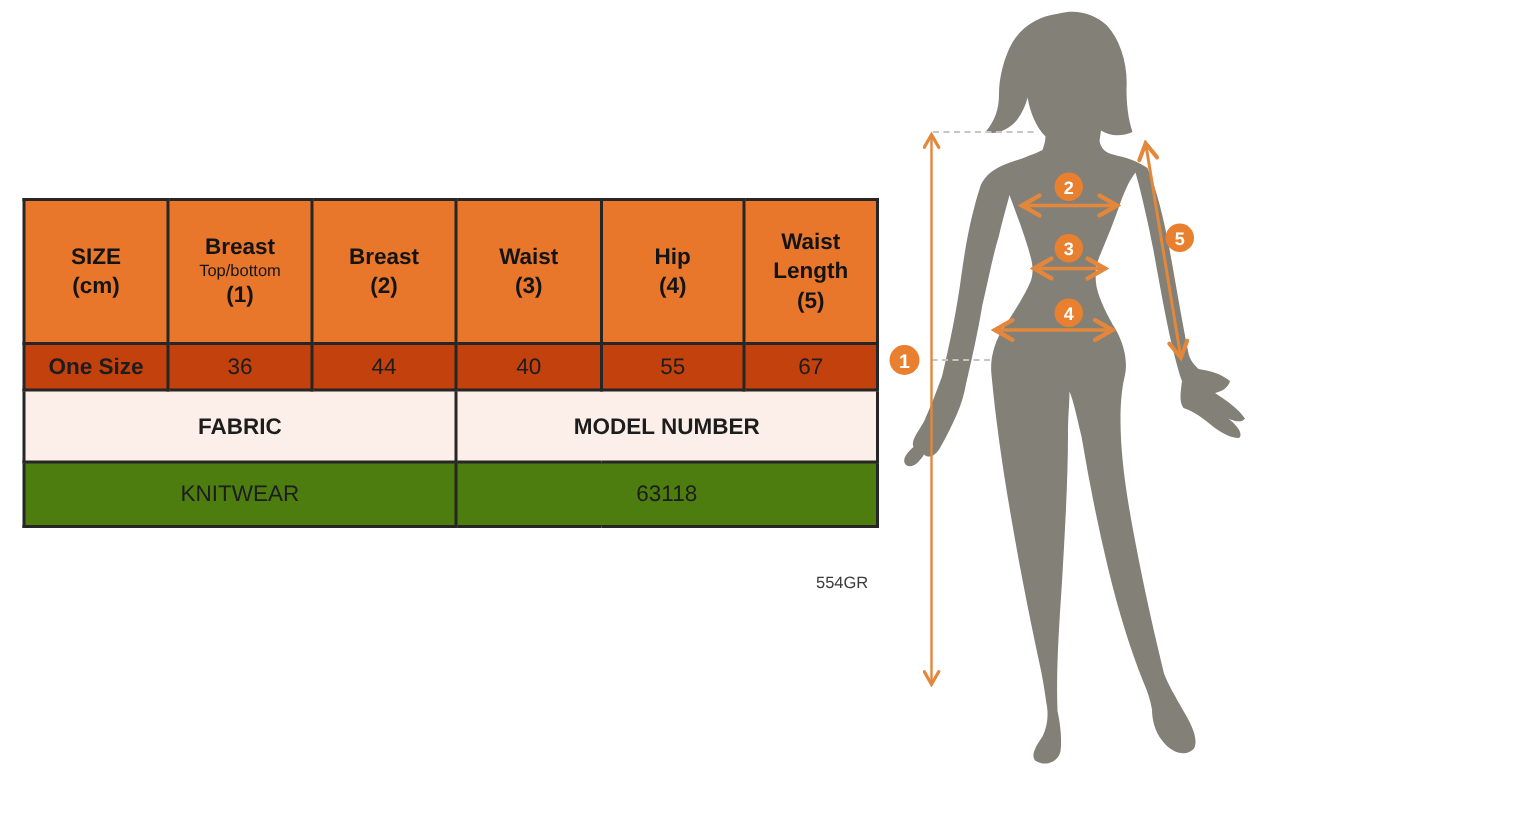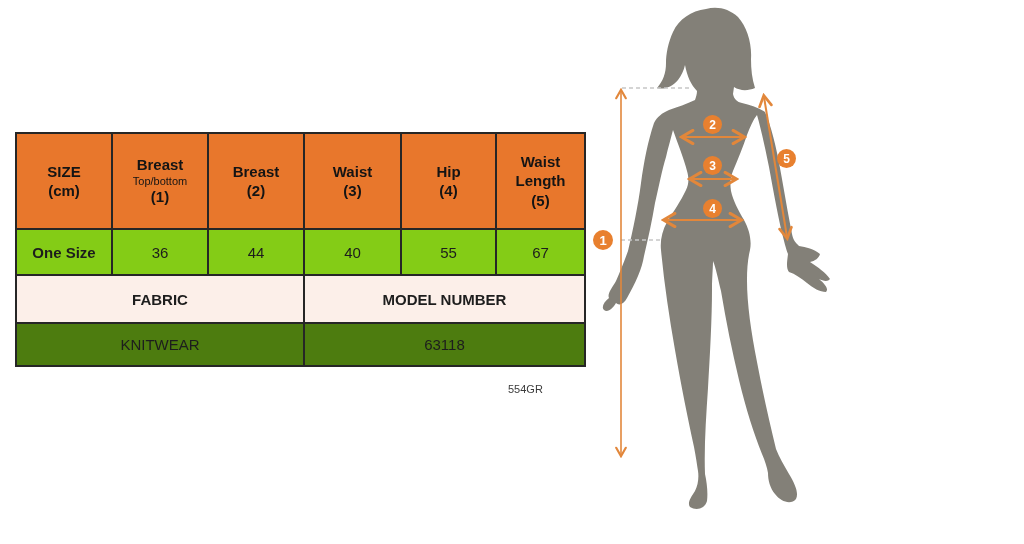--- a/index.html
+++ b/index.html
@@ -13,27 +13,27 @@
   .table-wrap{position:absolute;left:15px;top:132px;}
   table.size-chart{border-collapse:collapse;table-layout:fixed;width:569px;}
   table.size-chart th, table.size-chart td{
     border:2px solid #262626;text-align:center;vertical-align:middle;padding:2px;
   }
   tr.head{height:96px;}
   tr.head th{background:#e8772c;color:#141414;font-weight:700;}
   .h-main{font-size:15px;font-weight:700;line-height:1.3;}
   .h-sub{font-size:11px;font-weight:400;line-height:1.1;}
   .h-sub:empty{display:none;}
-  tr.vals{height:46px;background:#84cc16;font-size:15px;}
+  tr.vals{height:31px;background:#c2410c;font-size:15px;}
   tr.vals td.lbl{font-weight:700;}
   tr.labels{height:48px;background:#fcefe9;font-size:15px;font-weight:700;margin-top:11px;}
   tr.bottom{height:43px;background:#4d7c0f;font-size:15px;}
   
   .product-code{
-    position:absolute;left:508px;top:383px;font-size:11px;color:#3b3b3b;
+    position:absolute;left:544px;top:383px;font-size:11px;color:#3b3b3b;
   }
   
   svg.diagram{position:absolute;left:0;top:0;}
   .badge{
     position:absolute;border-radius:50%;
     background:#e8802f;color:#ffffff;font-weight:700;
     display:flex;align-items:center;justify-content:center;
     width:19px;height:19px;font-size:12px;line-height:1;
   }
   .badge.big{width:20px;height:20px;font-size:13px;}

